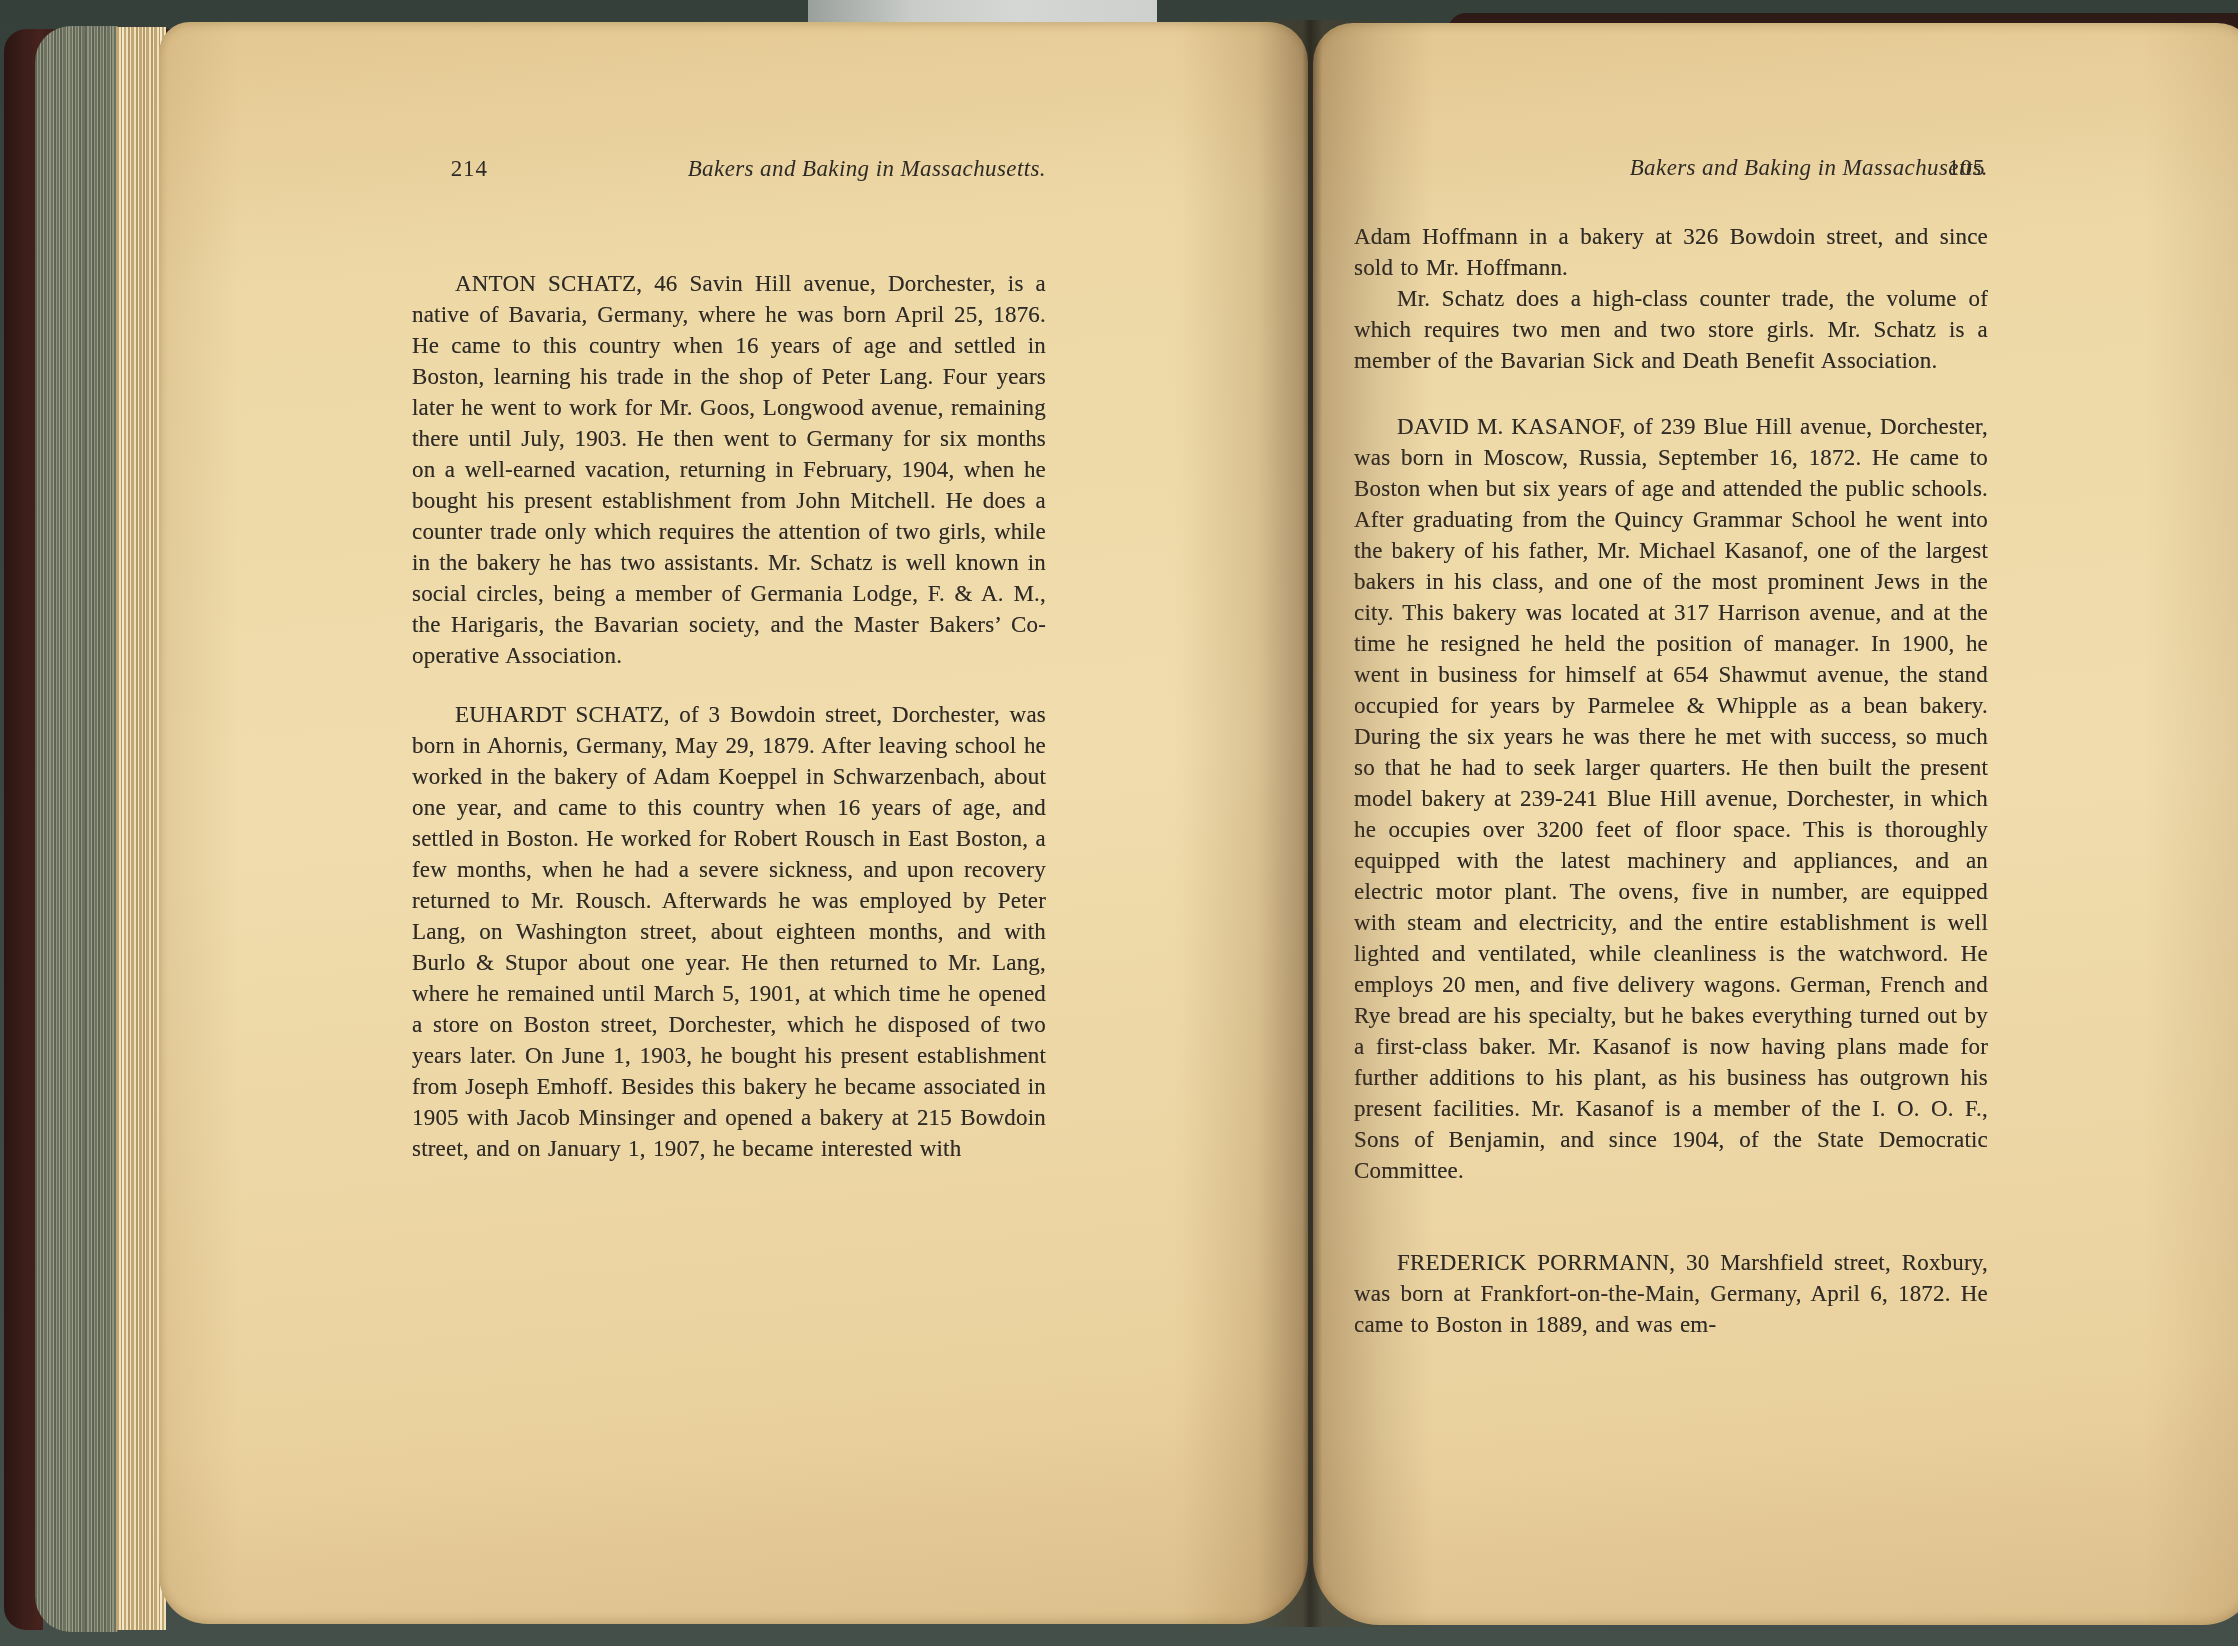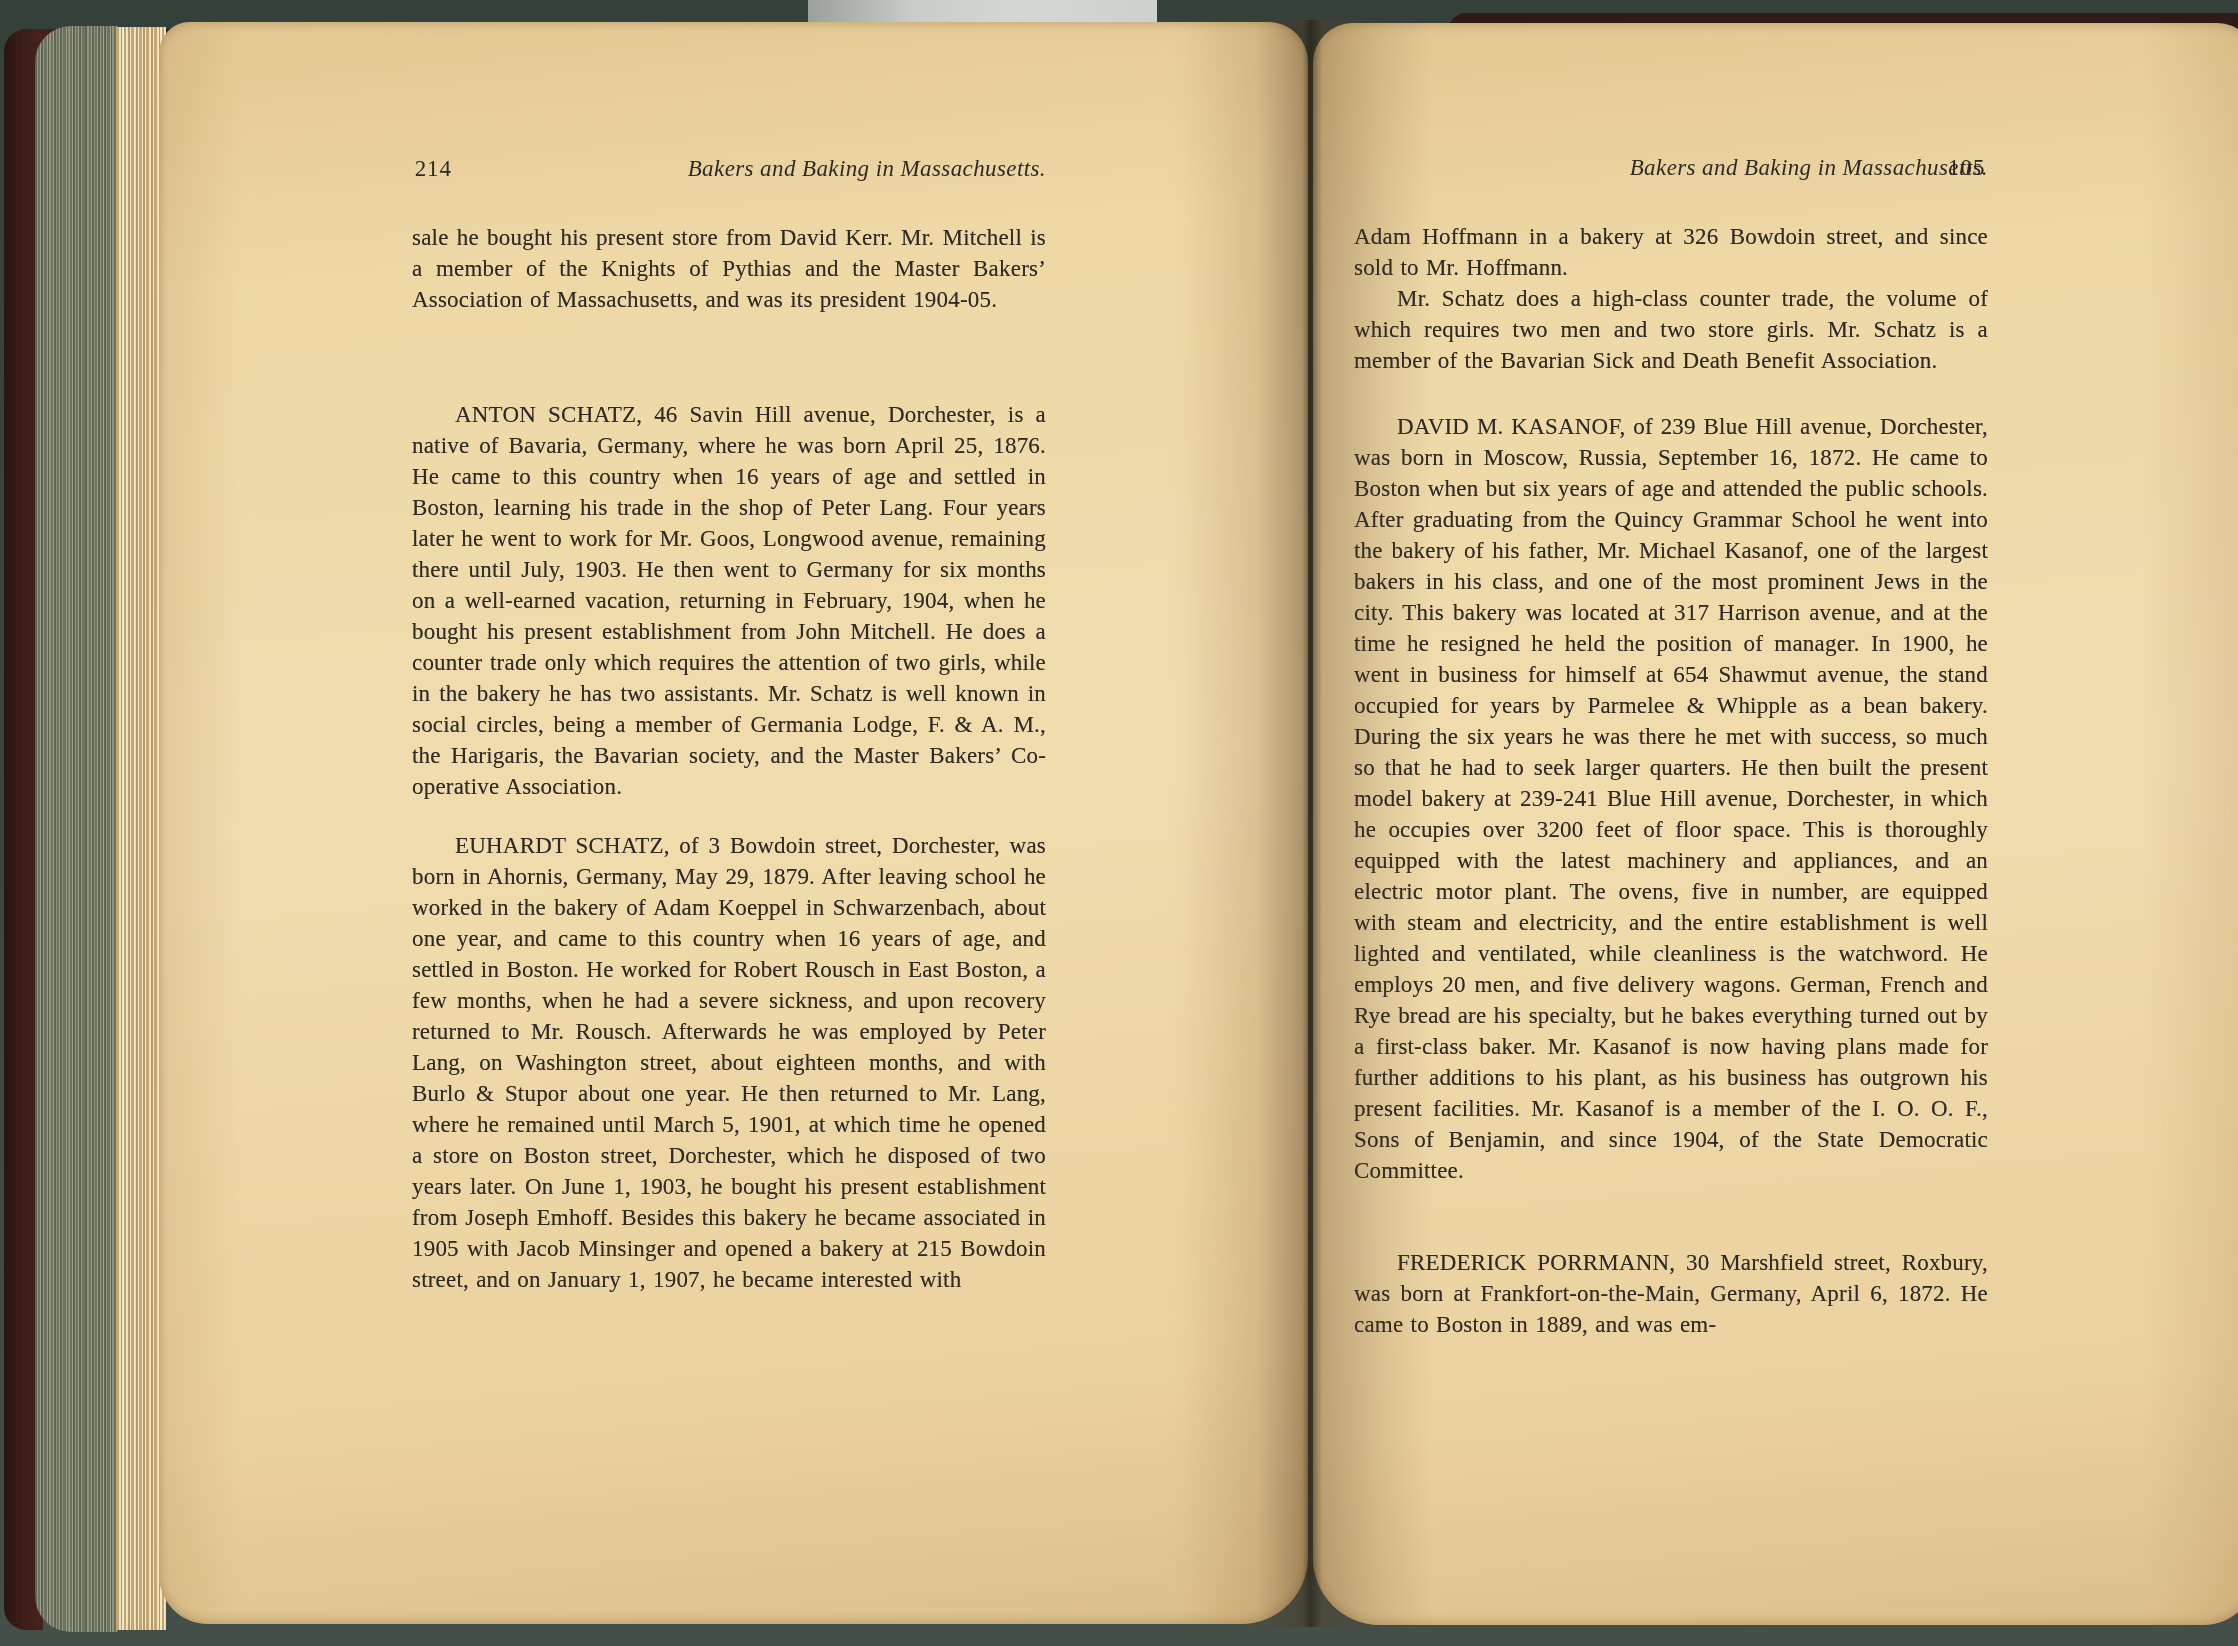--- a/index.html
+++ b/index.html
@@ -67,21 +67,21 @@
     background:linear-gradient(90deg,rgba(0,0,0,0) 0%,rgba(120,85,40,0.10) 30%,rgba(80,52,26,0.34) 48%,rgba(38,24,12,0.55) 51%,rgba(95,62,30,0.26) 56%,rgba(0,0,0,0) 100%);
   }
 
   
   .content{position:absolute;width:634px;color:#2e2a25;}
   .page-left .content{left:253px;top:131px;}
   .page-right .content{left:41px;top:129px;}
 
   .pg-header{
     position:relative;height:31px;margin-bottom:38px;
-    font-size:23px;line-height:31px;white-space:nowrap;
+    font-size:23px;line-height:31px;white-space:nowrap;margin-left:36px;
   }
   .pg-title{
     display:block;text-align:right;font-style:italic;letter-spacing:0.4px;
   }
   .pg-num{position:absolute;top:0;font-style:normal;letter-spacing:0.9px;}
   .pg-num.num-left{left:2.7px;}
   .pg-num.num-right{right:2.7px;}
 
   p{
     margin:0;font-size:23px;line-height:31px;
@@ -109,21 +109,20 @@
 
   <div class="stack stack-left-gray"></div>
   <div class="stack stack-left-tan"></div>
 
   <div class="page page-left">
     <div class="content">
       <div class="pg-header">
         <span class="pg-num num-left">214</span>
         <span class="pg-title">Bakers and Baking in Massachusetts.</span>
       </div>
-      <p class="p-first">sale he bought his present store from David Kerr.  Mr. Mitchell is a member of the Knights of Pythias and the Master Bakers’ Association of Massachusetts, and was its president 1904-05.</p>
       <p class="p-bio gap-anton">ANTON SCHATZ, 46 Savin Hill avenue, Dorchester, is a native of Bavaria, Germany, where he was born April 25, 1876.  He came to this country when 16 years of age and settled in Boston, learning his trade in the shop of Peter Lang.  Four years later he went to work for Mr. Goos, Longwood avenue, remaining there until July, 1903.  He then went to Germany for six months on a well-earned vacation, returning in February, 1904, when he bought his present establishment from John Mitchell.  He does a counter trade only which requires the attention of two girls, while in the bakery he has two assistants.  Mr. Schatz is well known in social circles, being a member of Germania Lodge, F. &amp; A. M., the Harigaris, the Bavarian society, and the Master Bakers’ Co-operative Association.</p>
       <p class="p-bio gap-euhardt">EUHARDT SCHATZ, of 3 Bowdoin street, Dorchester, was born in Ahornis, Germany, May 29, 1879.  After leaving school he worked in the bakery of Adam Koeppel in Schwarzenbach, about one year, and came to this country when 16 years of age, and settled in Boston.  He worked for Robert Rousch in East Boston, a few months, when he had a severe sickness, and upon recovery returned to Mr. Rousch.  Afterwards he was employed by Peter Lang, on Washington street, about eighteen months, and with Burlo &amp; Stupor about one year.  He then returned to Mr. Lang, where he remained until March 5, 1901, at which time he opened a store on Boston street, Dorchester, which he disposed of two years later.  On June 1, 1903, he bought his present establishment from Joseph Emhoff.  Besides this bakery he became associated in 1905 with Jacob Minsinger and opened a bakery at 215 Bowdoin street, and on January 1, 1907, he became interested with</p>
     </div>
   </div>
 
   <div class="page page-right">
     <div class="content">
       <div class="pg-header">
         <span class="pg-title">Bakers and Baking in Massachusetts.</span>
         <span class="pg-num num-right">105</span>

